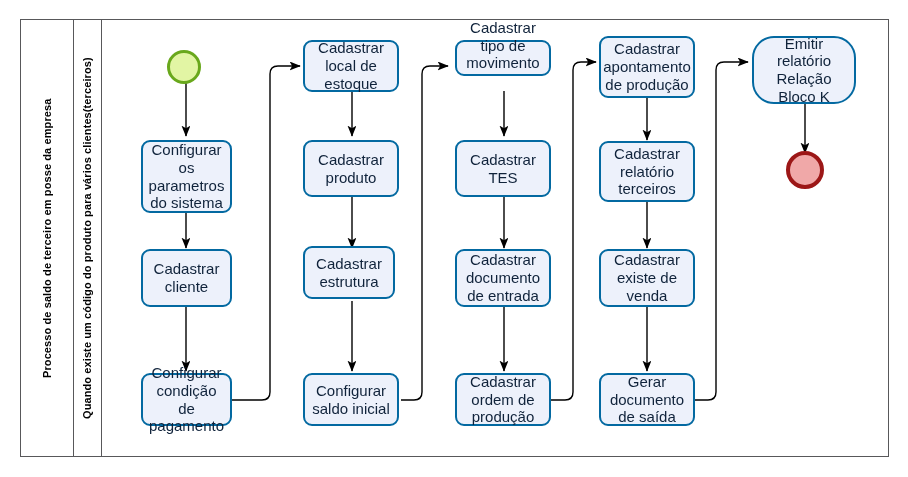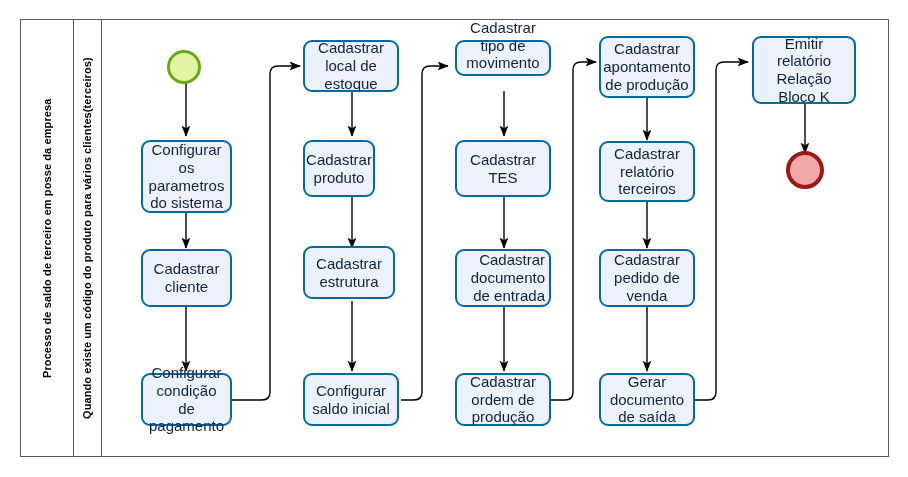--- a/index.html
+++ b/index.html
@@ -168,53 +168,53 @@
   <div class="node" style="left:141px; top:249px; width:91px; height:58px;">
     <span>Cadastrar cliente</span>
   </div>
   <div class="node" style="left:141px; top:373px; width:91px; height:53px;">
     <span>Configurar condição de pagamento</span>
   </div>
 
   <div class="node" style="left:303px; top:40px; width:96px; height:52px;">
     <span>Cadastrar local de estoque</span>
   </div>
-  <div class="node" style="left:303px; top:140px; width:72px; height:57px;">
+  <div class="node" style="left:303px; top:140px; width:96px; height:57px;">
     <span>Cadastrar produto</span>
   </div>
   <div class="node" style="left:303px; top:246px; width:92px; height:53px;">
     <span>Cadastrar estrutura</span>
   </div>
   <div class="node" style="left:303px; top:373px; width:96px; height:53px;">
     <span>Configurar saldo inicial</span>
   </div>
 
   <div class="node" style="left:455px; top:40px; width:96px; height:36px;align-items:flex-end;">
     <span>Cadastrar tipo de movimento</span>
   </div>
   <div class="node" style="left:455px; top:140px; width:96px; height:57px;">
     <span>Cadastrar TES</span>
   </div>
-  <div class="node" style="left:455px; top:249px; width:96px; height:58px;text-align:right;">
+  <div class="node" style="left:455px; top:249px; width:96px; height:58px;">
     <span>Cadastrar documento de entrada</span>
   </div>
   <div class="node" style="left:455px; top:373px; width:96px; height:53px;">
     <span>Cadastrar ordem de produção</span>
   </div>
 
   <div class="node" style="left:599px; top:36px; width:96px; height:62px;justify-content:center;">
     <span>Cadastrar apontamento de produção</span>
   </div>
   <div class="node" style="left:599px; top:141px; width:96px; height:61px;">
     <span>Cadastrar relatório terceiros</span>
   </div>
   <div class="node" style="left:599px; top:249px; width:96px; height:58px;">
-    <span>Cadastrar pedido de venda</span>
+    <span>Cadastrar existe de venda</span>
   </div>
   <div class="node" style="left:599px; top:373px; width:96px; height:53px;">
     <span>Gerar documento de saída</span>
   </div>
 
-  <div class="node" style="left:752px; top:36px; width:104px; height:68px;">
+  <div class="node" style="left:752px; top:36px; width:104px; height:68px;border-radius:22px;">
     <span>Emitir relatório Relação Bloco K</span>
   </div>
 
 </div>
 
 </body></html>

